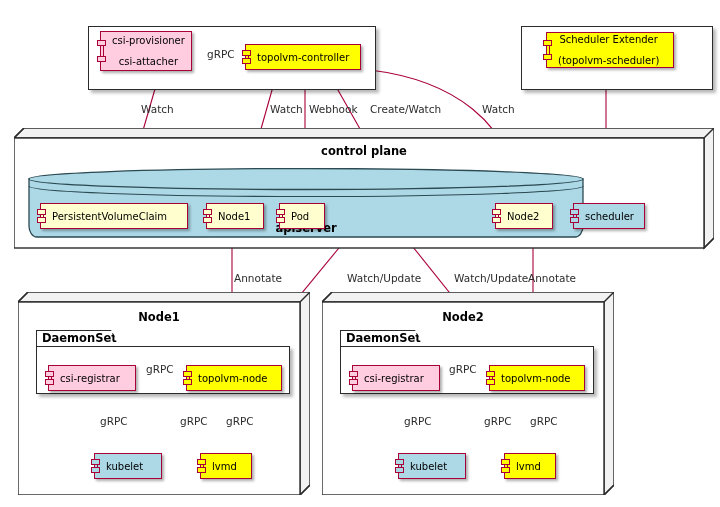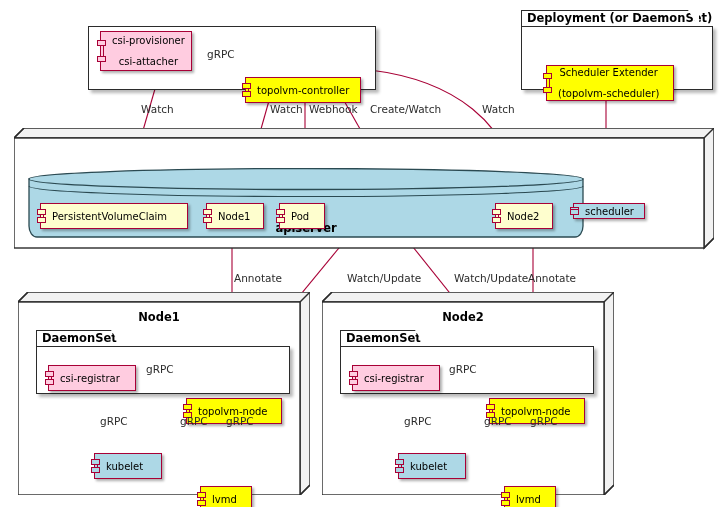--- a/index.html
+++ b/index.html
@@ -122,21 +122,21 @@
   .cmp .spine {
     position: absolute;
     left: 2px;
     top: 22%;
     bottom: 22%;
     width: 1.4px;
     background: #A80036;
   }
 
   .c-pink   { background: #FFCCE0; }
-  .c-yellow { background: #FFFF00; margin-top: 33px; }
+  .c-yellow { background: #FFFF00; }
   .c-cream  { background: #FEFECE; }
   .c-blue   { background: #ADD8E6; }
 
   
   .c-pink   .tab { background: #FFCCE0; }
   .c-yellow .tab { background: #FFFF00; }
   .c-cream  .tab { background: #FEFECE; }
   .c-blue   .tab { background: #ADD8E6; }
 
   
@@ -219,42 +219,40 @@
   </div>
 
   <div class="cmp c-yellow" style="left:245px; top:44px; width:116px; height:26px;">
     <span class="spine"></span>
     <span class="tab t1"></span>
     <span class="tab t2"></span>
     <span class="lbl">topolvm-controller</span>
   </div>
 
   <div class="pkg" style="left:521px; top:10px; width:192px; height:80px;">
-    <div class="pkg-tab" style="width:178px;">
-      <span>Deployment (or DaemonSet)</span>
-    </div>
     <div class="pkg-body" style="top:16px; width:192px; height:64px;"></div>
   </div>
 
   <div class="cmp c-yellow" style="left:546px; top:32px; width:128px; height:36px;">
     <span class="spine"></span>
     <span class="tab t1"></span>
     <span class="tab t2"></span>
     <span class="lbl">Scheduler Extender
 (topolvm-scheduler)</span>
   </div>
 
   <div class="cube" style="left:14px; top:128px; width:700px; height:122px;">
     <svg width="700" height="122" style="position:absolute;left:0;top:0;">
       <polygon points="0,10 10,0 700,0 700,110 690,120 690,10" fill="#f2f2f2" stroke="#2b2b2b" stroke-width="1.4"></polygon>
       <rect x="0" y="10" width="690" height="110" fill="#ffffff" stroke="#2b2b2b" stroke-width="1.4"></rect>
       <line x1="0" y1="10" x2="10" y2="0" stroke="#2b2b2b" stroke-width="1.4"></line>
       <line x1="690" y1="10" x2="700" y2="0" stroke="#2b2b2b" stroke-width="1.4"></line>
       <line x1="690" y1="120" x2="700" y2="110" stroke="#2b2b2b" stroke-width="1.4"></line>
     </svg>
+    <div class="cube-title" style="top:16px; left:0;">control plane</div>
   </div>
 
   <div class="cyl" style="left:28px; top:168px; width:556px; height:72px;">
     <svg width="556" height="72" style="position:absolute;left:0;top:0;">
       <path d="M1,11 L1,58 A8,11 0 0,0 9,69 L547,69 A8,11 0 0,0 555,58 L555,11 Z" fill="#ADD8E6" stroke="#2b4a52" stroke-width="1.3"></path>
       <ellipse cx="278" cy="11" rx="277" ry="10.5" fill="#ADD8E6" stroke="#2b4a52" stroke-width="1.3"></ellipse>
       <path d="M1,18 A277,10.5 0 0,0 555,18" fill="none" stroke="#2b4a52" stroke-width="1.1"></path>
     </svg>
     <div class="cyl-label" style="top:24px; left:0;">apiserver</div>
   </div>
@@ -281,21 +279,21 @@
   </div>
 
 
   <div class="cmp c-cream" style="left:495px; top:203px; width:58px; height:26px;">
     <span class="spine"></span>
     <span class="tab t1"></span>
     <span class="tab t2"></span>
     <span class="lbl">Node2</span>
   </div>
 
-  <div class="cmp c-blue" style="left:573px; top:203px; width:72px; height:16px;">
+  <div class="cmp c-blue" style="left:573px; top:203px; width:72px; height:26px;">
     <span class="spine"></span>
     <span class="tab t1"></span>
     <span class="tab t2"></span>
     <span class="lbl">scheduler</span>
   </div>
 
   <div class="cube" style="left:18px; top:292px; width:292px; height:203px;">
     <svg width="292" height="203" style="position:absolute;left:0;top:0;">
       <polygon points="0,10 10,0 292,0 292,193 282,203 282,10" fill="#f2f2f2" stroke="#2b2b2b" stroke-width="1.4"></polygon>
       <rect x="0" y="10" width="282" height="193" fill="#ffffff" stroke="#2b2b2b" stroke-width="1.4"></rect>

